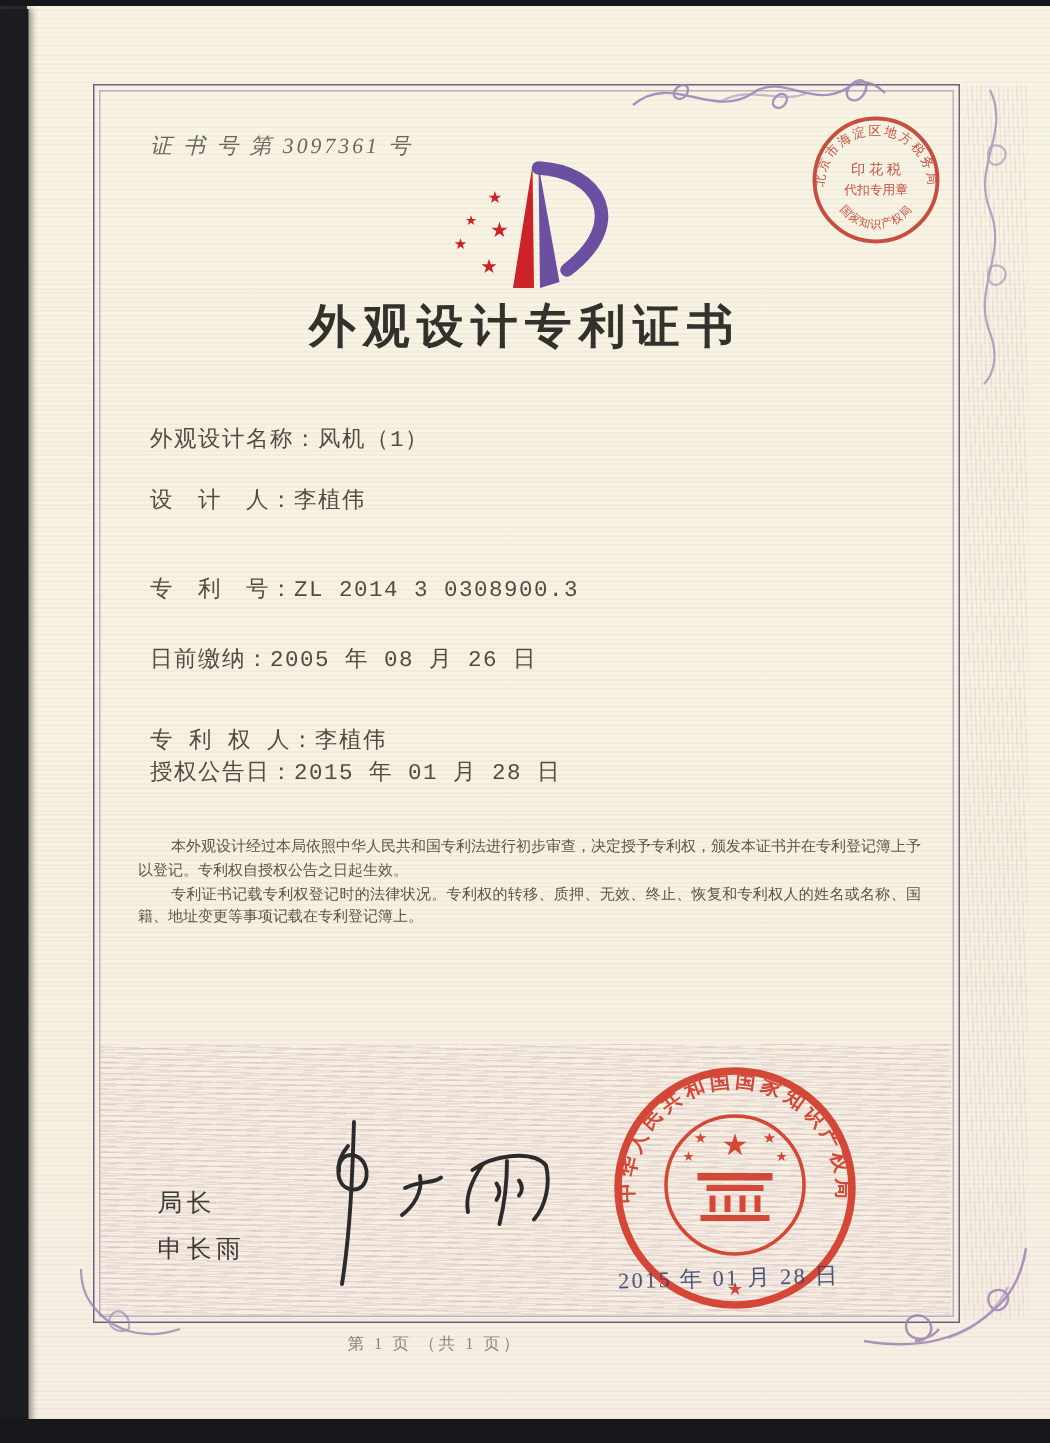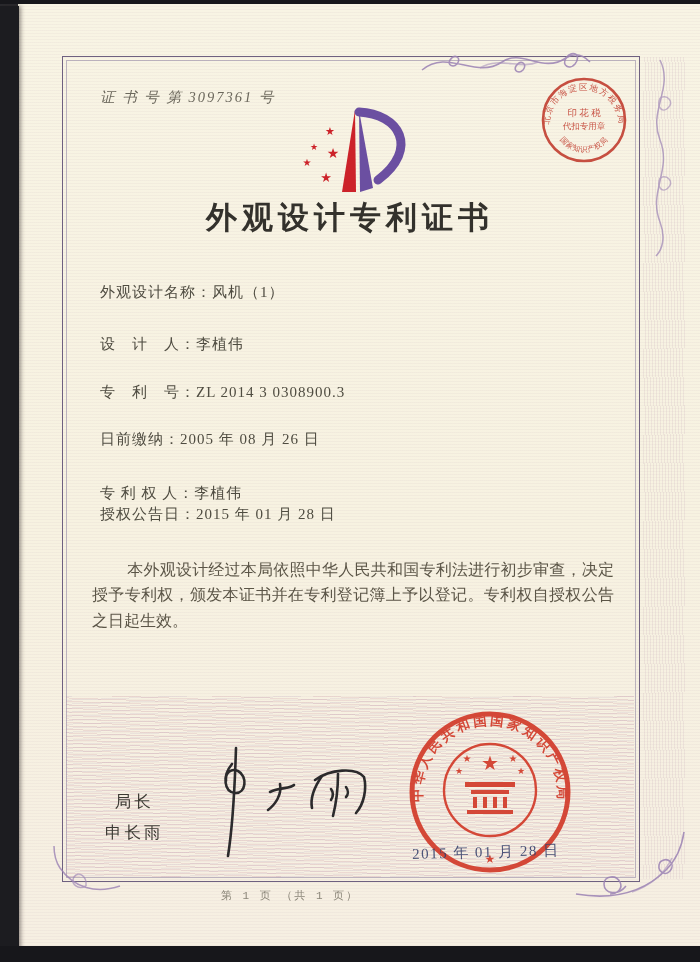--- a/index.html
+++ b/index.html
@@ -19,29 +19,29 @@
   .guilloche-bottom{left:66px;top:696px;width:568px;height:181px;
      background:
        repeating-linear-gradient(2deg,rgba(196,130,150,.20) 0 1px,transparent 1px 3.5px),
        repeating-linear-gradient(-2deg,rgba(150,120,175,.12) 0 1px,transparent 1px 4px);}
   .guilloche-right{left:643px;top:57px;width:42px;height:822px;opacity:.5;
      background:repeating-linear-gradient(88deg,rgba(170,125,160,.25) 0 1px,transparent 1px 3px);}
   
   .cert-no{left:100px;top:88px;font-size:14.5px;letter-spacing:2px;color:#6b675c;font-style:italic;}
   .title{left:0;top:197px;width:700px;text-align:center;font-size:31px;font-weight:bold;
          letter-spacing:5px;color:#33312c;font-family:Liberation Mono, monospace;}
-  .field{left:100px;font-size:15px;color:#4f4c41;letter-spacing:1px;white-space:nowrap;}
-  .body-text{left:92px;top:557px;width:522px;font-size:16px;line-height:1.58;
+  .field{left:100px;font-size:15px;color:#4f4c41;letter-spacing:1px;white-space:nowrap;font-family:Liberation Mono, monospace;}
+  .body-text{left:92px;top:557px;width:522px;font-size:10px;line-height:1.58;
              color:#5b5547;text-align:justify;}
   .body-text p{margin:0;text-indent:2.2em;}
-  .official{left:105px;top:786px;font-size:16.5px;color:#3c3a33;letter-spacing:3px;line-height:31px;text-align:center;}
+  .official{left:105px;top:786px;font-size:16.5px;color:#3c3a33;letter-spacing:3px;line-height:31px;}
   .date-stamp{left:412px;top:843px;font-size:15px;letter-spacing:1.5px;color:#35406b;
               opacity:.88;transform:rotate(-1.5deg);z-index:6;}
   .footer{left:0;top:888px;width:580px;text-align:center;font-size:11px;
-          letter-spacing:2px;color:#8a8578;font-family:Liberation Mono, monospace;}
+          letter-spacing:2px;color:#8a8578;}
   
   .tax-seal{left:538px;top:74px;width:92px;height:92px;opacity:.88;}
   .cnipa-seal{left:404px;top:706px;width:172px;height:172px;opacity:.92;z-index:5;}
   .signature{left:198px;top:744px;width:205px;height:118px;z-index:4;}
   .logo{left:296px;top:102px;width:132px;height:96px;}
   
   .fl{pointer-events:none;}
   
   .edge-left{left:0;top:6px;width:19px;height:956px;background:#1c1c20;
              box-shadow:2px 0 4px rgba(40,30,30,.45);z-index:9;}
@@ -118,38 +118,39 @@
   </text>
   <text x="46" y="42" font-size="9.5" fill="#c0392b" text-anchor="middle">印 花 税</text>
   <text x="46" y="55" font-size="8.5" fill="#c0392b" text-anchor="middle">代扣专用章</text>
 </svg>
 
 <div class="abs title">外观设计专利证书</div>
 
 <div class="abs field" style="top:283px">
   <span>外观设计名称：</span><span>风机（1）</span>
 </div>
-<div class="abs field" style="top:335px">
+<div class="abs field" style="top:324px">
   <span>设　计　人：</span><span>李植伟</span>
 </div>
 <div class="abs field" style="top:383px">
   <span>专　利　号：</span><span>ZL 2014 3 0308900.3</span>
 </div>
 <div class="abs field" style="top:430px">
   <span>日前缴纳：</span><span>2005 年 08 月 26 日</span>
 </div>
 <div class="abs field" style="top:484px">
   <span>专 利 权 人：</span><span>李植伟</span>
 </div>
 <div class="abs field" style="top:505px">
   <span>授权公告日：</span><span>2015 年 01 月 28 日</span>
 </div>
 
 <div class="abs body-text">
   <p>本外观设计经过本局依照中华人民共和国专利法进行初步审查，决定授予专利权，颁发本证书并在专利登记簿上予以登记。专利权自授权公告之日起生效。</p>
+  <p>专利证书记载专利权登记时的法律状况。专利权的转移、质押、无效、终止、恢复和专利权人的姓名或名称、国籍、地址变更等事项记载在专利登记簿上。</p>
 </div>
 
 <div class="abs official">
   <div>局长</div>
   <div>申长雨</div>
 </div>
 
 <svg class="abs signature" viewBox="0 0 205 118">
   <g stroke="#17171a" stroke-width="2.6" fill="none" stroke-linecap="round" opacity=".9">
     <path d="M34,20 C24,32 26,48 37,49 C48,50 50,32 40,27 C33,24 27,29 28,37"></path>

